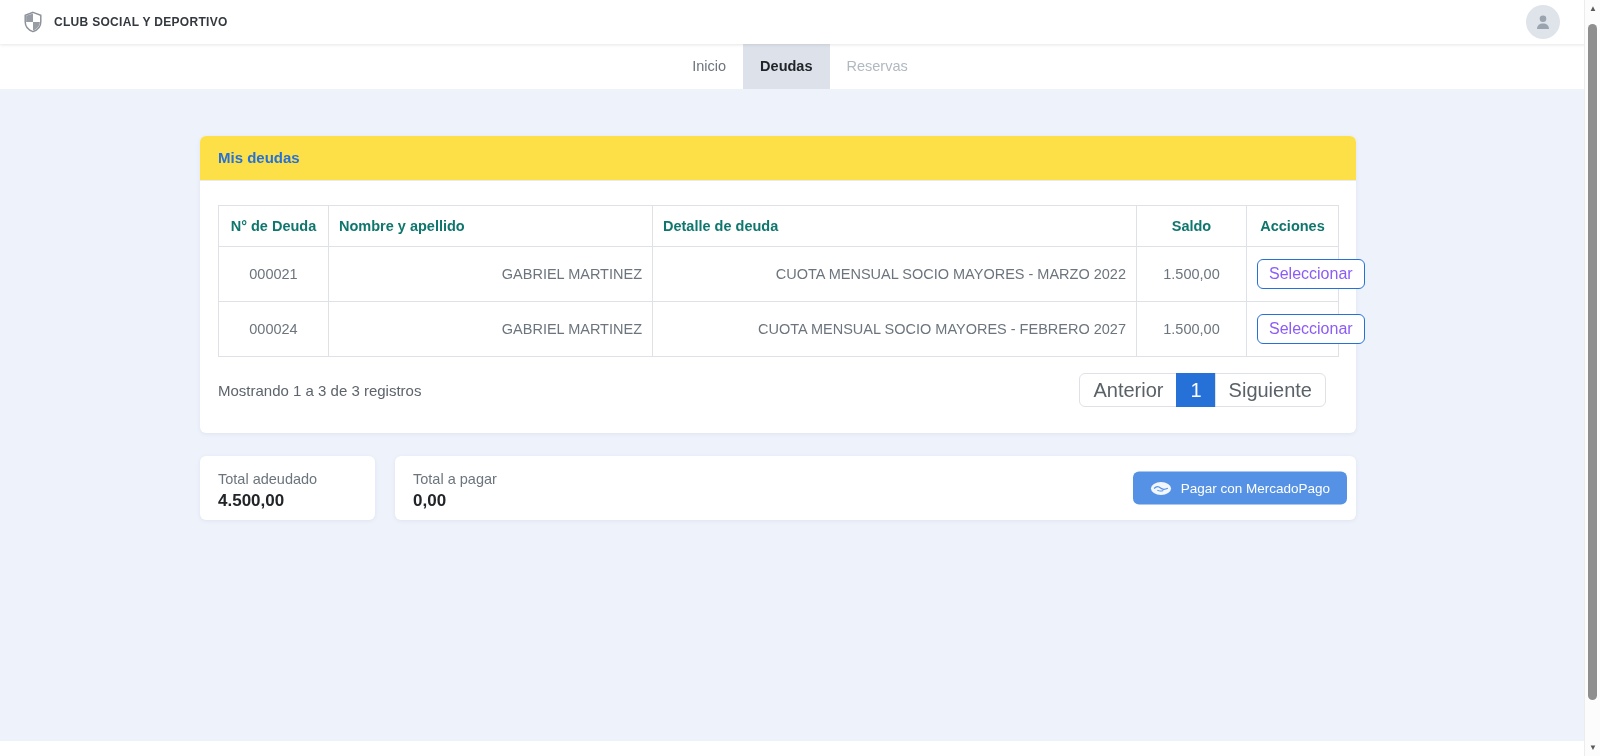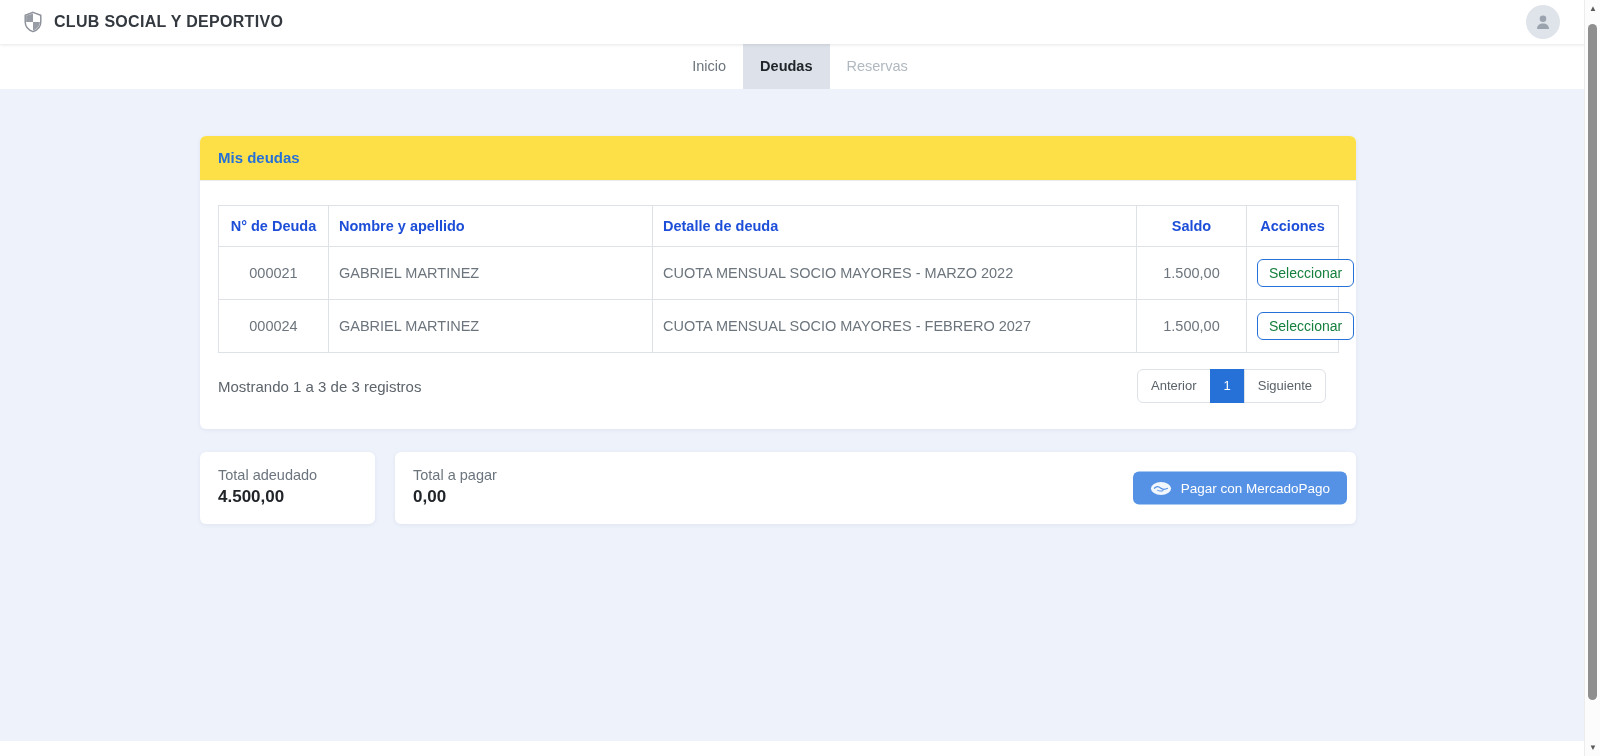--- a/index.html
+++ b/index.html
@@ -5,21 +5,21 @@
   * { margin:0; padding:0; box-sizing:border-box; }
   html,body { width:1600px; height:756px; background:#ffffff; font-family:"Liberation Sans", sans-serif; overflow:hidden; }
 
   
   .app-header {
     position:relative; height:44px; background:#ffffff;
     display:flex; align-items:center; padding:0 40px 0 22px;
     box-shadow:0 1px 3px rgba(0,0,0,.10); z-index:5;
   }
   .logo { width:22px; height:22px; margin-right:10px; flex:0 0 auto; }
-  .app-title { font-size:16px; font-weight:700; color:#33393f; letter-spacing:.3px; }
+  .app-title { font-size:12px; font-weight:700; color:#33393f; letter-spacing:.3px; }
   .avatar {
     margin-left:auto; width:34px; height:34px; border-radius:50%;
     background:#dfe4ea; display:flex; align-items:center; justify-content:center; cursor:pointer;
   }
 
   
   .nav-strip { height:45px; background:#ffffff; display:flex; justify-content:center; }
   .nav-tab {
     height:45px; line-height:45px; padding:0 17px; font-size:14.5px;
     color:#6c757d; cursor:pointer; white-space:nowrap;
@@ -37,49 +37,49 @@
   .card-header {
     background:#fde047; border-bottom:1px solid #e9ecef;
     padding:13px 18px; border-radius:6px 6px 0 0;
   }
   .card-title { color:#2671d8; font-size:15px; font-weight:700; }
   .card-body { padding:24px 18px 18px 18px; }
 
   
   table.debts { width:100%; border-collapse:collapse; table-layout:fixed; }
   .debts th, .debts td { border:1px solid #dee2e6; font-size:14.5px; }
-  .debts th { color:#1d4ed8; font-weight:700; padding:12px 10px; text-align:left; }
-  .debts td { color:#6c757d; padding:12px 10px; height:45px; }
+  .debts th { color:#0f766e; font-weight:700; padding:12px 10px; text-align:left; }
+  .debts td { color:#6c757d; padding:12px 10px; height:45px;text-align:right; }
   .col-id { width:110px; } .col-name { width:324px; } .col-detail { width:484px; }
   .col-saldo { width:110px; } .col-actions { width:92px; }
   .ta-c { text-align:center !important; }
 
   .btn-outline {
-    display:inline-block; background:#fff; border:1px solid #2671d8; color:#15803d;
-    font-size:14px; padding:5px 11px; border-radius:6px; cursor:pointer;
+    display:inline-block; background:#fff; border:1px solid #2671d8; color:#8b5cf6;
+    font-size:16px; padding:5px 11px; border-radius:6px; cursor:pointer;
     font-family:"Liberation Sans", sans-serif;
   }
 
   
   .table-footer { display:flex; justify-content:space-between; align-items:center; padding:16px 12px 8px 0; }
   .showing-text { color:#5d646b; font-size:15px; }
   .pagination { display:flex; }
   .page-item {
-    border:1px solid #dee2e6; background:#fff; color:#5a6268; font-size:13px;
+    border:1px solid #dee2e6; background:#fff; color:#5a6268; font-size:20px;
     height:34px; line-height:32px; padding:0 13px; cursor:pointer; margin-left:-1px;
   }
   .page-item:first-child { border-radius:6px 0 0 6px; margin-left:0; }
   .page-item:last-child { border-radius:0 6px 6px 0; }
   .page-item.active { background:#2671d8; border-color:#2671d8; color:#fff; padding:0 13px; }
 
   
   .totals-row { width:1156px; margin:23px auto 0 200px; display:flex; gap:20px; }
   .total-card {
     background:#fff; border-radius:6px; padding:15px 18px;
-    box-shadow:0 1px 4px rgba(60,70,100,.08); height:72px;
+    box-shadow:0 1px 4px rgba(60,70,100,.08); height:64px;
   }
   .total-card.small { width:175px; flex:0 0 auto; }
   .total-card.wide { flex:1; position:relative; }
   .total-label { color:#6c757d; font-size:14.5px; }
   .total-value { color:#212529; font-size:17px; font-weight:700; margin-top:4px; }
 
   .btn-pay {
     position:absolute; right:9px; top:50%; transform:translateY(-50%);
     background:#5591e4; border:none; color:#fff; font-size:13.5px;
     padding:0 17px; height:33px; border-radius:6px; cursor:pointer;

